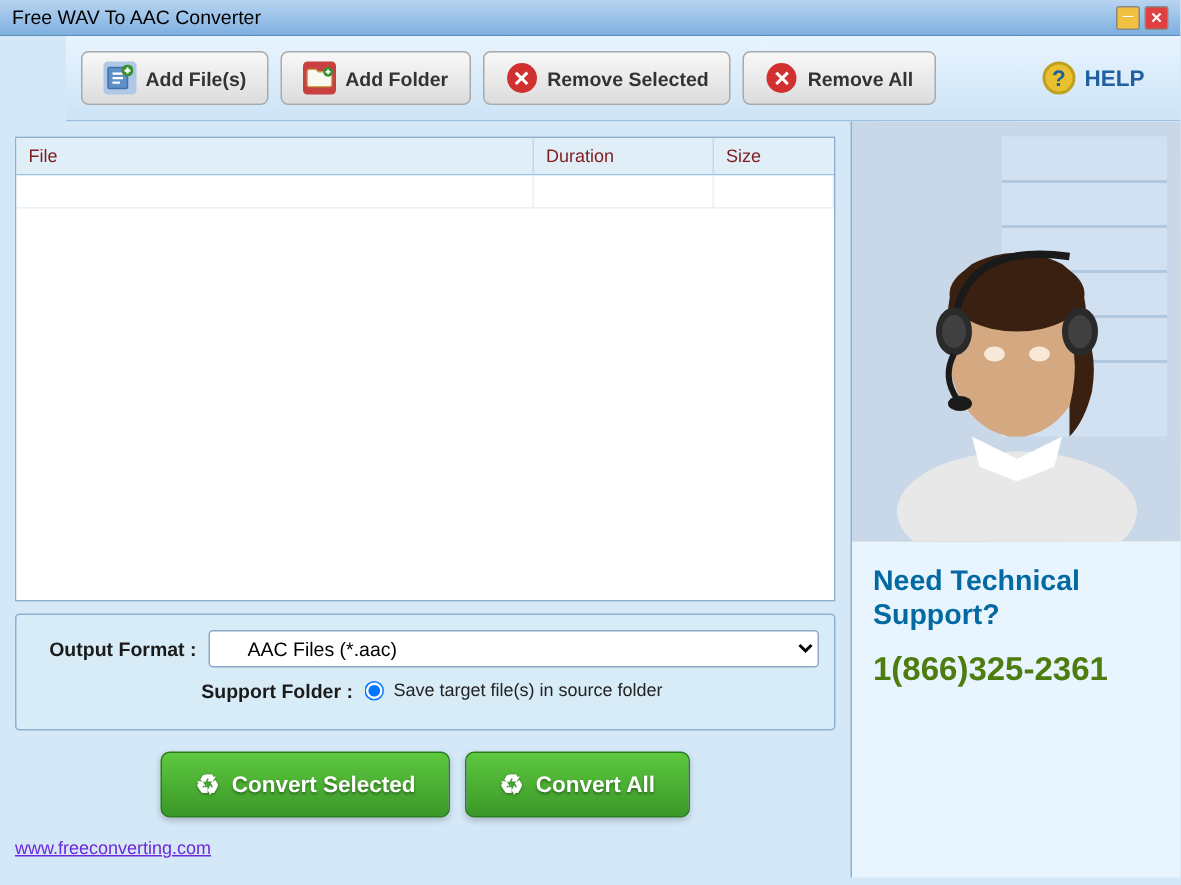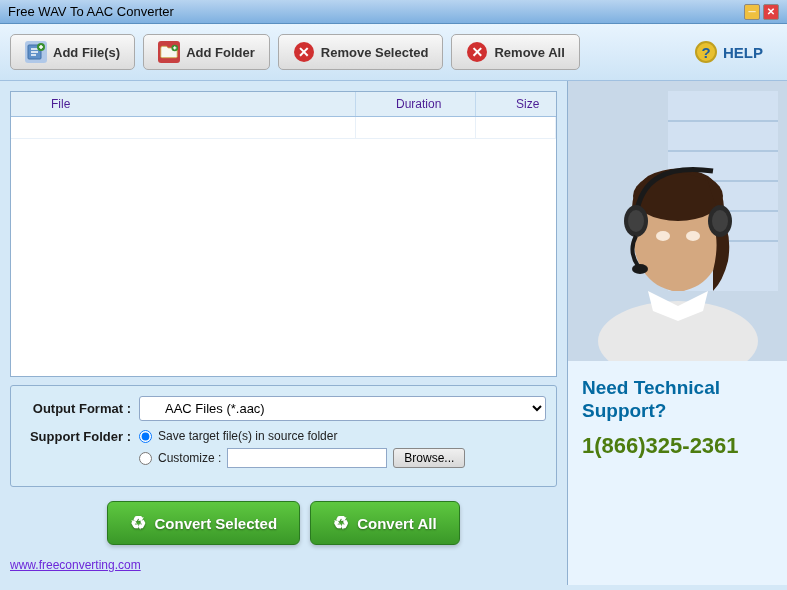--- a/index.html
+++ b/index.html
@@ -43,20 +43,21 @@
     .title-btn.close { background: #e04040; }
 
     
     #toolbar {
       background: linear-gradient(to bottom, #e8f4fe, #cde4f6);
       padding: 10px 10px;
       display: flex;
       align-items: center;
       gap: 8px;
       border-bottom: 1px solid #a0c0e0;
+      margin-left: 44px;
     }
     .toolbar-btn {
       display: flex;
       align-items: center;
       gap: 6px;
       padding: 6px 14px;
       border-radius: 5px;
       border: 1px solid #aaa;
       background: linear-gradient(to bottom, #f8f8f8, #dcdcdc);
       cursor: pointer;
@@ -114,23 +115,22 @@
     }
     #file-table-header {
       display: grid;
       grid-template-columns: 1fr 120px 80px;
       background: #e0eef8;
       border-bottom: 1px solid #a0c0e0;
     }
     .table-header-cell {
       padding: 5px 8px;
       font-size: 12px;
-      color: #4c1d95;
+      color: #7f1d1d;
       border-right: 1px solid #c0d8ee;
-      margin-left: 32px;
     }
     .table-header-cell:last-child { border-right: none; }
     #file-table-body {
       flex: 1;
       background: white;
     }
     .table-row {
       display: grid;
       grid-template-columns: 1fr 120px 80px;
       border-bottom: 1px solid #e8f0f8;
@@ -147,20 +147,21 @@
       background: #d8ecf8;
       border: 1px solid #90b0d0;
       padding: 10px;
       border-radius: 3px;
     }
     .setting-row {
       display: flex;
       align-items: center;
       gap: 8px;
       margin-bottom: 8px;
+      justify-content: center;
     }
     .setting-label {
       font-size: 13px;
       font-weight: bold;
       color: #1a1a1a;
       width: 110px;
       text-align: right;
     }
     #format-select {
       flex: 1;
@@ -377,26 +378,20 @@
           <option>AAC Files (*.aac)</option>
         </select>
       </div>
       <div class="setting-row folder-row">
         <span class="setting-label">Support Folder :</span>
         <div class="folder-options">
           <div class="radio-row">
             <input type="radio" name="folder-opt" checked="" style="">
             <span>Save target file(s) in source folder</span>
           </div>
-          <div class="radio-row customize-row">
-            <input type="radio" name="folder-opt" style="">
-            <span>Customize :</span>
-            <input type="text" id="customize-input" value="" style="">
-            <button id="browse-btn">Browse...</button>
-          </div>
         </div>
       </div>
     </div>
 
     <div id="convert-buttons">
       <button class="convert-btn">
         <span class="convert-icon">♻</span>
         <span>Convert Selected</span>
       </button>
       <button class="convert-btn">

